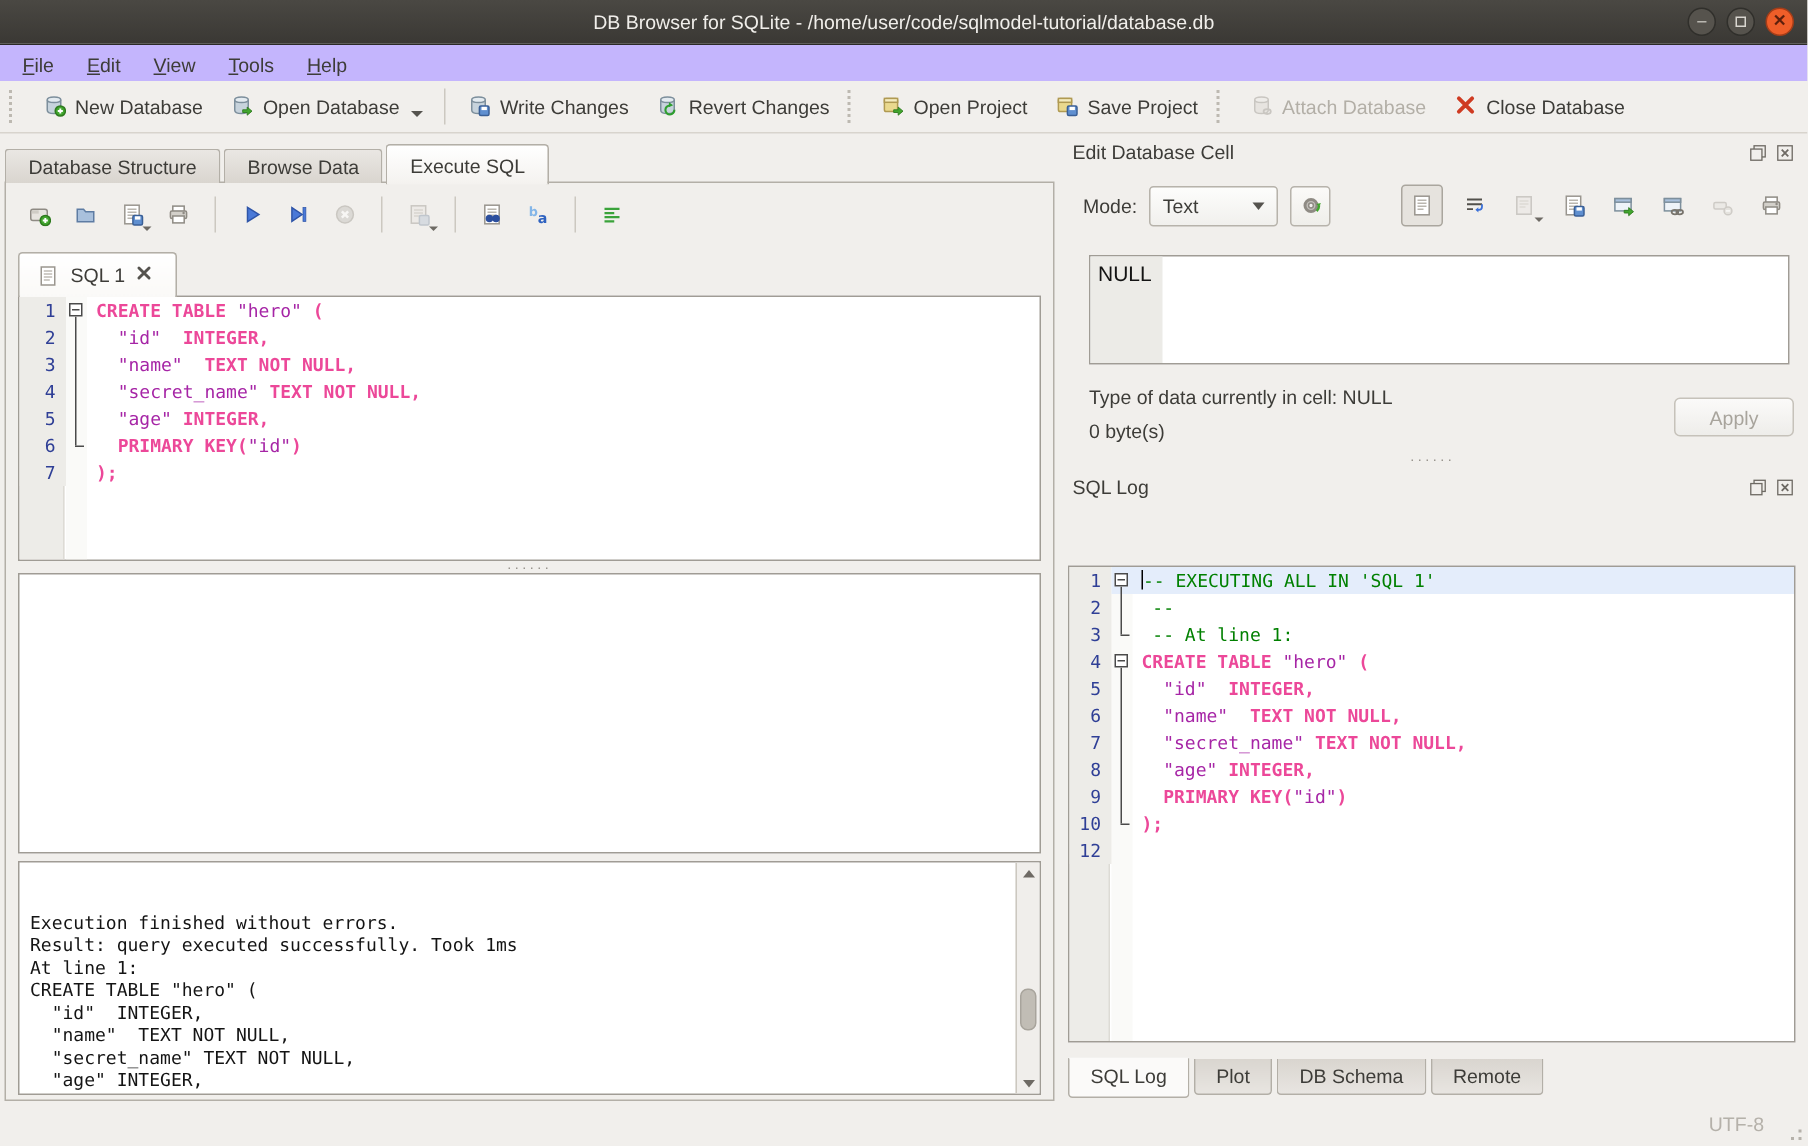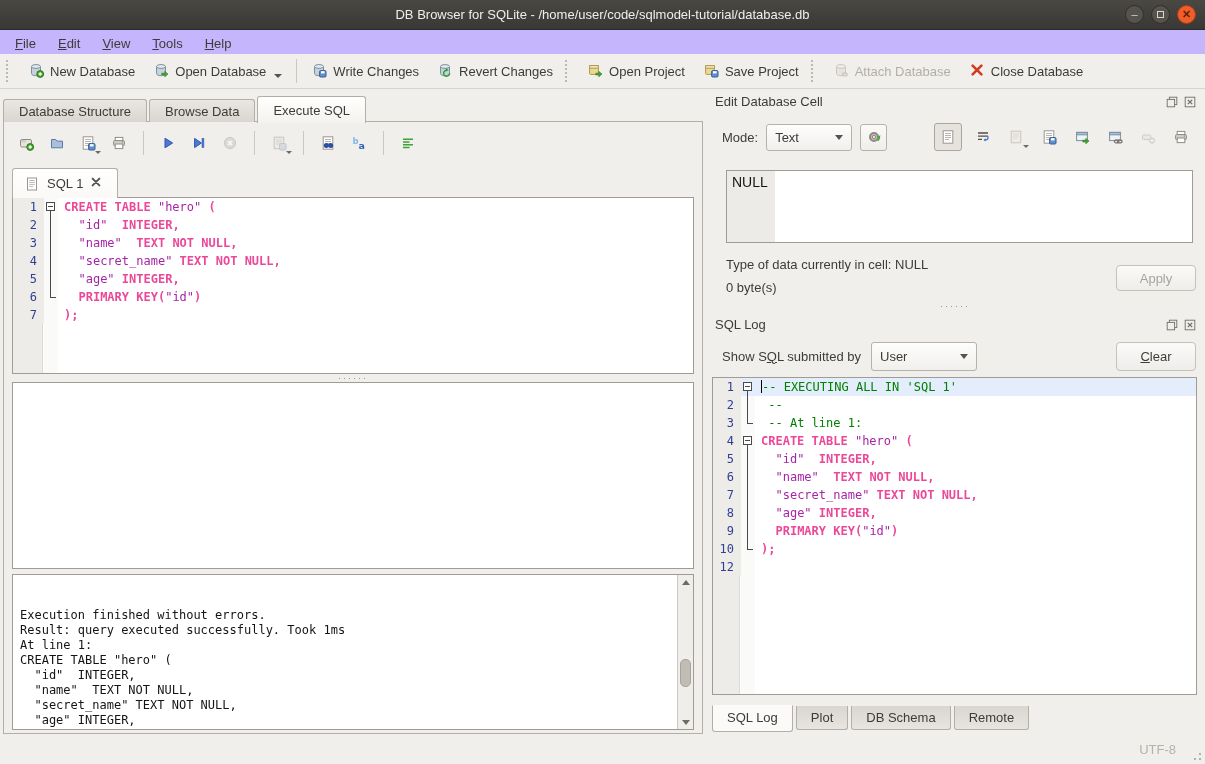--- a/index.html
+++ b/index.html
@@ -474,28 +474,20 @@
             <rect x="5" y="2.5" width="8.5" height="8.5" stroke="#6e6a64"></rect>
             <rect x="2.5" y="5" width="8.5" height="8.5" fill="#f1efec" stroke="#6e6a64"></rect>
           </svg></span>
       <span class="dock-btn"><svg viewBox="0 0 16 16" fill="none">
             <rect x="2.5" y="2.5" width="11" height="11" stroke="#6e6a64"></rect>
             <path d="M5.5 5.5l5 5M10.5 5.5l-5 5" stroke="#6e6a64" stroke-width="1.4"></path>
           </svg></span>
     </span>
   </div>
 
-  <div id="filter-row">
-    <span id="filter-label">Show S<u>Q</u>L submitted by</span>
-    <div class="combo" id="filter-combo">
-      <span>User</span>
-        <span class="arr"></span>
-    </div>
-    <div id="clear-btn" class="pbtn"><u>C</u>lear</div>
-  </div>
 
   <div id="sqllog-box" class="editor">
     <div class="gutter-bg" style="width:27px"></div>
     <div class="fold-bg" style="left:28px;width:14px"></div>
     <div class="code-rows" id="sqllog-rows">
         <div class="code-row hl"><div class="gutter-num" style="width: 28px;">1</div><div class="fold-cell" style="width: 15px;"><span class="fbox"></span><span class="vline v-bottom"></span></div><div class="code-text"><span class="caret-bar"></span><span class="sg-c">-- EXECUTING ALL IN 'SQL 1'</span></div></div>
         <div class="code-row"><div class="gutter-num" style="width: 28px;">2</div><div class="fold-cell" style="width: 15px;"><span class="vline v-full"></span></div><div class="code-text"><span class="sg-t"> </span><span class="sg-c">--</span></div></div>
         <div class="code-row"><div class="gutter-num" style="width: 28px;">3</div><div class="fold-cell" style="width: 15px;"><span class="vline v-top"></span><span class="hstub"></span></div><div class="code-text"><span class="sg-t"> </span><span class="sg-c">-- At line 1:</span></div></div>
         <div class="code-row"><div class="gutter-num" style="width: 28px;">4</div><div class="fold-cell" style="width: 15px;"><span class="fbox"></span><span class="vline v-bottom"></span></div><div class="code-text"><span class="sg-k">CREATE TABLE </span><span class="sg-s">"hero"</span><span class="sg-k"> (</span></div></div>
         <div class="code-row"><div class="gutter-num" style="width: 28px;">5</div><div class="fold-cell" style="width: 15px;"><span class="vline v-full"></span></div><div class="code-text"><span class="sg-t">  </span><span class="sg-s">"id"</span><span class="sg-t">  </span><span class="sg-k">INTEGER,</span></div></div>

